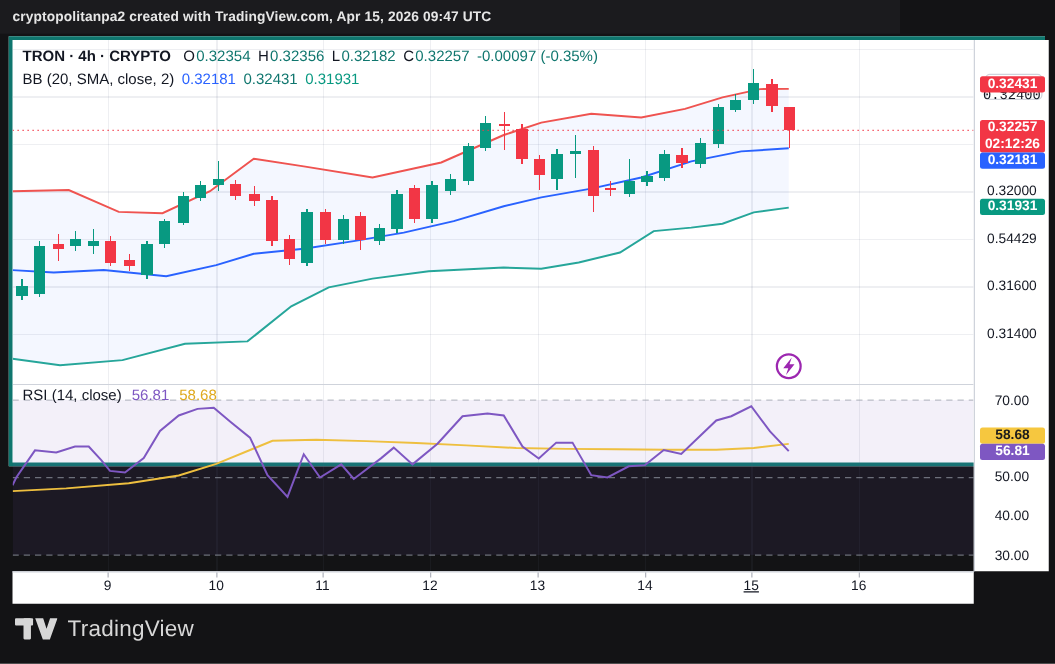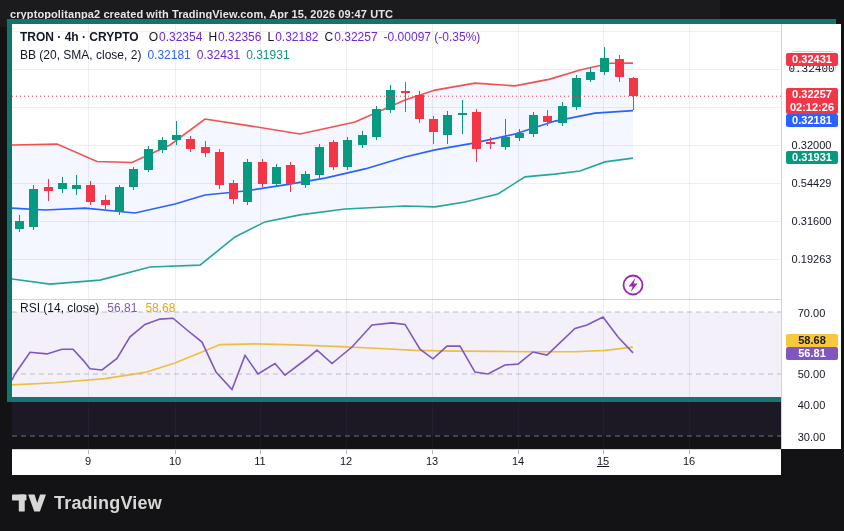--- a/index.html
+++ b/index.html
@@ -3,31 +3,31 @@
 <meta charset="utf-8">
 <style>
   * { margin:0; padding:0; box-sizing:border-box; }
   html,body { width:844px; height:531px; overflow:hidden; }
   body { position:relative; background:#131315; font-family:"Liberation Sans", sans-serif; }
 
   .topbar { position:absolute; left:0; top:0; width:720px; height:27px; background:#1b1b1e;
             color:#e6e6e6; font-size:11px; font-weight:700; display:flex; align-items:center;
             padding-left:10px; letter-spacing:.1px; }
 
-  .card { position:absolute; left:7px; top:19px; width:829px; height:383px; background:#ffffff;
-          border:5px solid #0f766e; }
+  .card { position:absolute; left:7px; top:29px; width:829px; height:344px; background:#ffffff;
+          border:3px solid #0f766e; }
 
   .plot { position:absolute; left:0; top:0; width:769px; height:425px; overflow:hidden; }
   .plot svg { position:absolute; left:0; top:0; }
 
   .legend { position:absolute; left:8px; top:6px; font-size:12px; color:#131722; z-index:5;
             display:flex; flex-direction:column; gap:4px; white-space:nowrap; }
   .legend .row { display:flex; align-items:center; gap:6px; }
   .legend .title { font-weight:700; margin-right:4px; }
-  .lv-red { color:#6d28d9; } .lv-blue { color:#2962ff; } .lv-teal { color:#089981; }
+  .lv-red { color:#0f766e; } .lv-blue { color:#2962ff; } .lv-teal { color:#089981; }
   .ohlc-item { display:flex; gap:1px; }
   .ohlc-item .k { color:#131722; }
 
   .rsi-legend { position:absolute; left:8px; top:277px; font-size:12px; color:#131722; z-index:5;
                 display:flex; gap:8px; white-space:nowrap; }
   .rsi-val { color:#7e57c2; } .rsi-ma-val { color:#dfa91e; }
 
   .price-axis { position:absolute; left:769px; top:0; width:60px; height:425px;
                 border-left:1px solid #cfd3db; background:#fff; }
   .usd-btn { position:absolute; top:4px; left:8px; width:46px; height:21px; border:1px solid #cfd3db;
@@ -41,21 +41,21 @@
 
   .time-axis { position:absolute; left:0; top:425px; width:769px; height:26px;
                border-top:1px solid #cfd3db; background:#fff; }
   .ta-label { position:absolute; top:5px; width:40px; margin-left:-20px; text-align:center;
               font-size:11px; color:#131722; }
   .ta-label.bold { font-weight:400; }
   .ta-tick { position:absolute; top:0; width:1px; height:4px; background:#b2b5be; }
 
   .footer { position:absolute; left:12px; top:487px; height:32px; display:flex; align-items:center;
             gap:8px; color:#d7d7d7; }
-  .footer .brand { font-size:18px; font-weight:700; letter-spacing:.2px; }
+  .footer .brand { font-size:18px; font-weight:400; letter-spacing:.2px; }
 </style>
 </head>
 <body>
 
 <div class="topbar">
   <span>cryptopolitanpa2 created with TradingView.com, Apr 15, 2026 09:47 UTC</span>
 </div>
 
 <div class="card">
 
@@ -311,21 +311,21 @@
       <span class="rsi-ma-val">58.68</span>
     </div>
   </div>
 
   <div class="price-axis" id="price-axis">
     <div class="usd-btn">USD</div>
   <div class="pa-label" style="top: 38px; font-family: Liberation Mono, monospace;">0.32400</div>
       <div class="pa-label" style="top: 114px;">0.32000</div>
       <div class="pa-label" style="top: 152px;">0.54429</div>
       <div class="pa-label" style="top: 190px;">0.31600</div>
-      <div class="pa-label" style="top: 228px;">0.19263</div>
+      <div class="pa-label" style="top: 228px;">0.31400</div>
       <div class="pa-label" style="top: 282px;">70.00</div>
       <div class="pa-label" style="top: 343px;">50.00</div>
       <div class="pa-label" style="top: 374px;">40.00</div>
       <div class="pa-label" style="top: 406px;">30.00</div>
       <div class="pa-badge" style="top: 29px; background: rgb(242, 54, 69); color: rgb(255, 255, 255);">
         <div class="ln">0.32431</div>
       </div>
       <div class="pa-badge" style="top: 64px; background: rgb(242, 54, 69); color: rgb(255, 255, 255);">
         <div class="ln">0.32257</div>
         <div class="ln">02:12:26</div>

